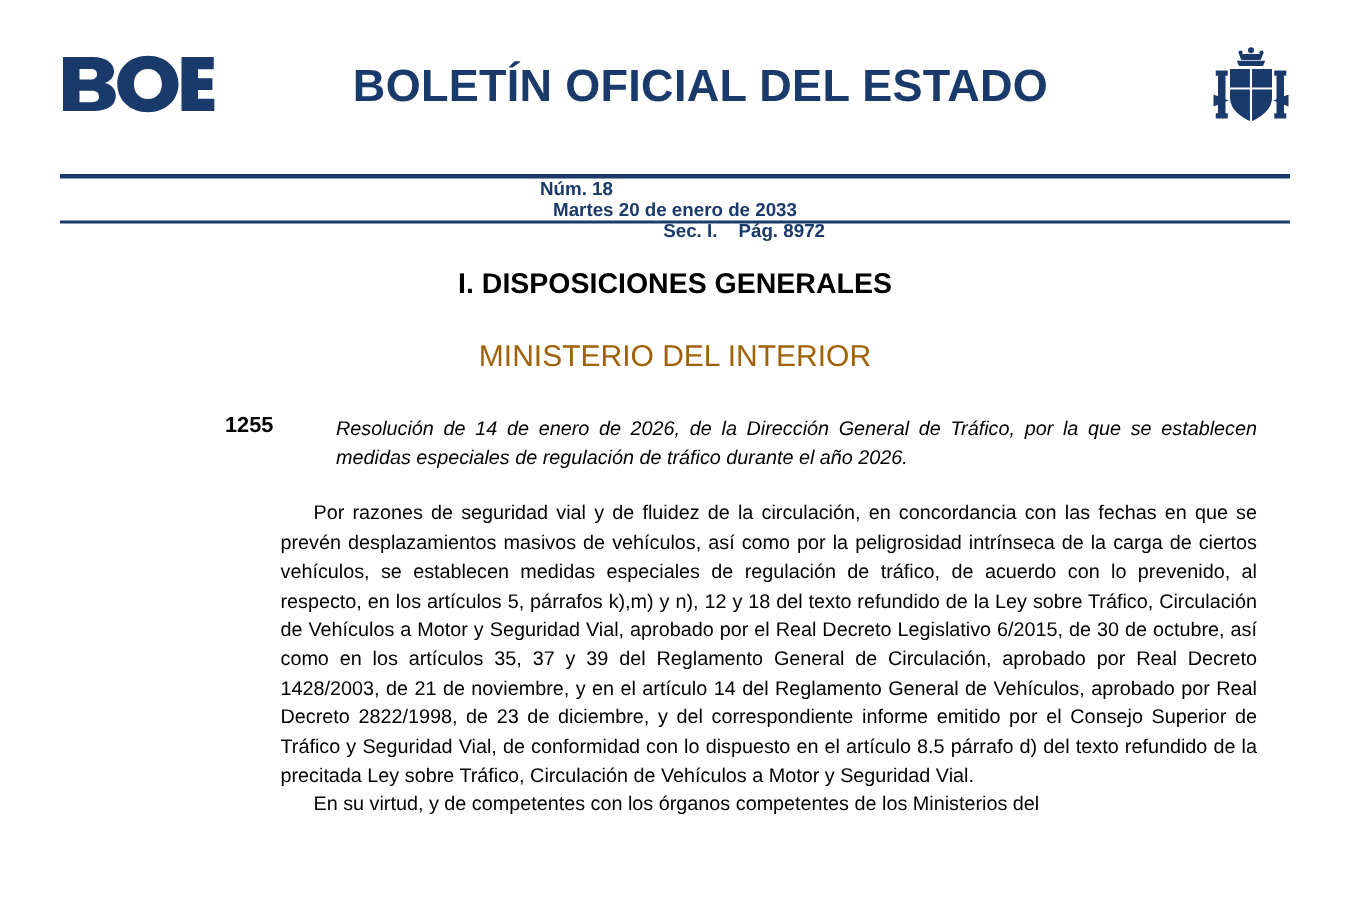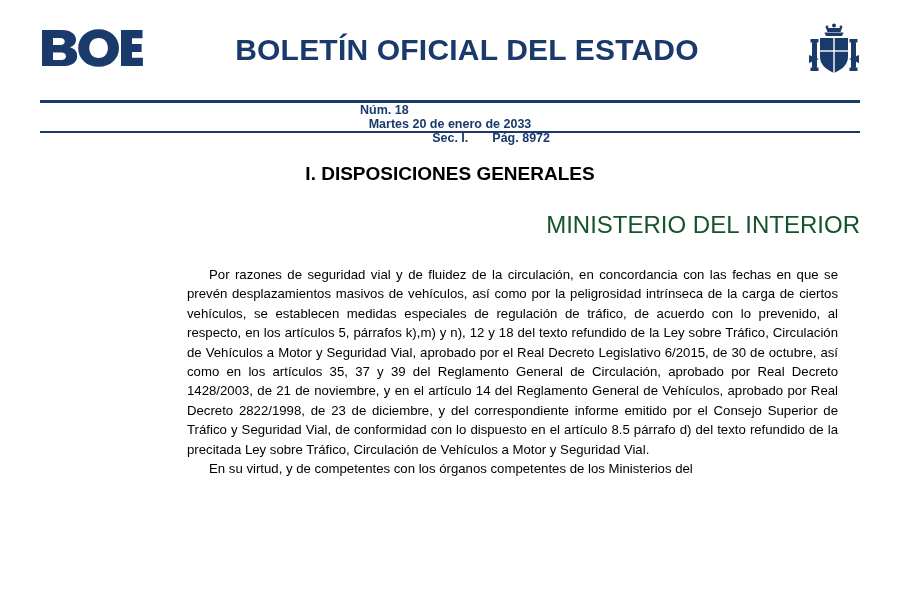--- a/index.html
+++ b/index.html
@@ -17,21 +17,21 @@
   .page {
     position: relative;
     width: 900px;
     height: 600px;
     box-sizing: border-box;
   }
 
   
   .masthead {
     position: relative;
-    height: 100px;
+    height: 116px;
     display: flex;
     align-items: center;
     justify-content: space-between;
     padding: 13px 40px;
     box-sizing: border-box;
     gap: 44px;
   }
   .boe-logo {
     display: flex;
     align-items: center;
@@ -73,45 +73,45 @@
     color: #1a3a6b;
     flex-direction: column;
   }
   .infobar .left { width: 180px; text-align: left; }
   .infobar .center { flex: 1; text-align: center; }
   .infobar .right {
     width: 200px;
     text-align: right;
     display: flex;
     justify-content: flex-end;
-    gap: 24px;
+    gap: 14px;
   }
   .rule-bottom {
     height: 2px;
     background: #1a3a6b;
     margin: 0 40px;
   }
 
   
   .content {
     margin: 0 40px;
     padding-top: 30px;
   }
   .section-title {
     text-align: center;
     font-size: 19px;
     font-weight: bold;
     color: #000;
     margin-bottom: 26px;
   }
   .ministry {
-    text-align: right;
-    font-size: 24px;
+    text-align: center;
+    font-size: 20px;
     font-weight: normal;
-    color: #14532d;
+    color: #a16207;
     margin-bottom: 26px;
   }
 
   .entry {
     display: flex;
     align-items: flex-start;
     margin-bottom: 18px;
   }
   .entry-number {
     width: 74px;
@@ -205,20 +205,24 @@
   </div>
 
   <div class="rule-bottom"></div>
 
   <div class="content">
 
     <div class="section-title">I. DISPOSICIONES GENERALES</div>
 
     <div class="ministry">MINISTERIO DEL INTERIOR</div>
 
+    <div class="entry">
+      <div class="entry-number">1255</div>
+      <div class="entry-text">Resolución de 14 de enero de 2026, de la Dirección General de Tráfico, por la que se establecen medidas especiales de regulación de tráfico durante el año 2026.</div>
+    </div>
 
     <div class="body-text">
       <p>Por razones de seguridad vial y de fluidez de la circulación, en concordancia con las fechas en que se prevén desplazamientos masivos de vehículos, así como por la peligrosidad intrínseca de la carga de ciertos vehículos, se establecen medidas especiales de regulación de tráfico, de acuerdo con lo prevenido, al respecto, en los artículos 5, párrafos k),m) y n), 12 y 18 del texto refundido de la Ley sobre Tráfico, Circulación de Vehículos a Motor y Seguridad Vial, aprobado por el Real Decreto Legislativo 6/2015, de 30 de octubre, así como en los artículos 35, 37 y 39 del Reglamento General de Circulación, aprobado por Real Decreto 1428/2003, de 21 de noviembre, y en el artículo 14 del Reglamento General de Vehículos, aprobado por Real Decreto 2822/1998, de 23 de diciembre, y del correspondiente informe emitido por el Consejo Superior de Tráfico y Seguridad Vial, de conformidad con lo dispuesto en el artículo 8.5 párrafo d) del texto refundido de la precitada Ley sobre Tráfico, Circulación de Vehículos a Motor y Seguridad Vial.</p>
       <p>En su virtud, y de competentes con los órganos competentes de los Ministerios del</p>
     </div>
 
   </div>
 </div>
 
 </body></html>

